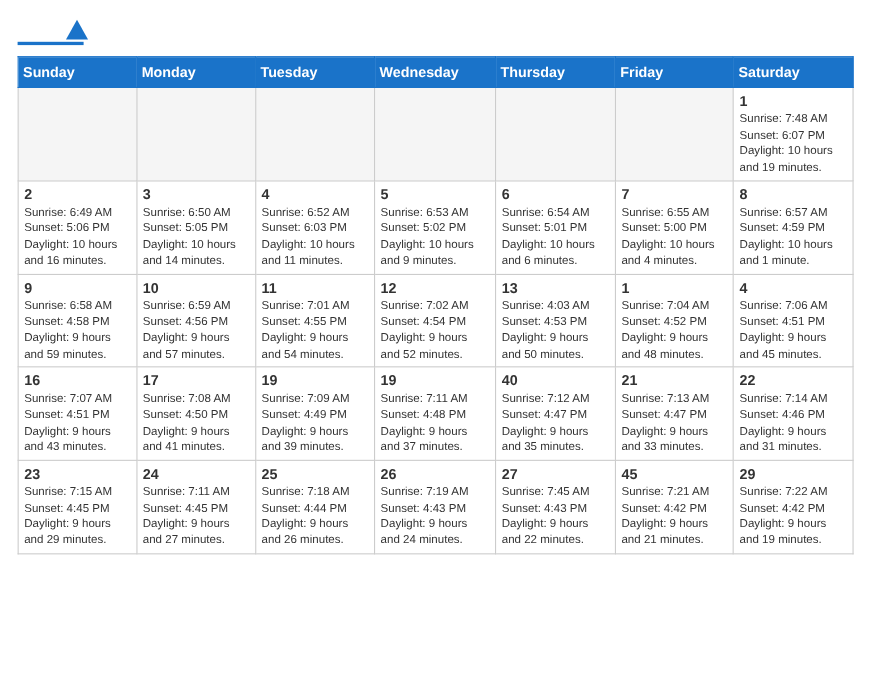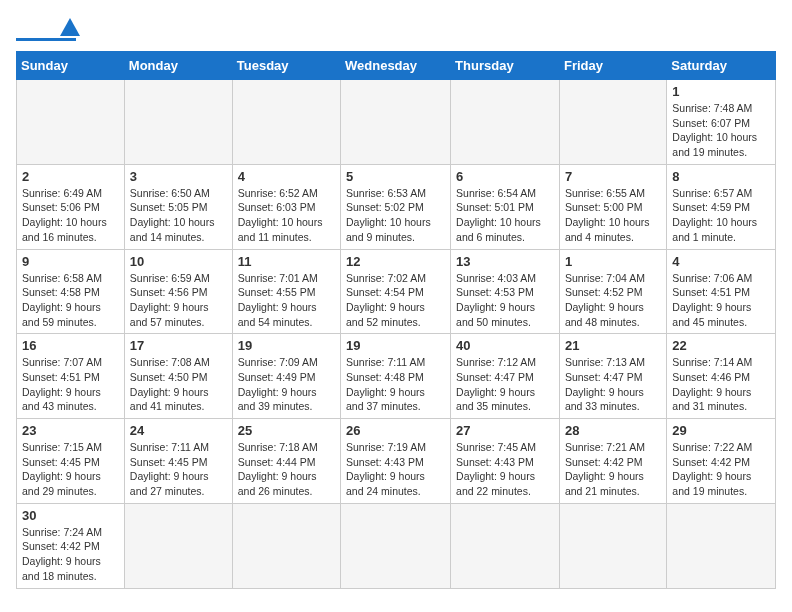--- a/index.html
+++ b/index.html
@@ -283,40 +283,26 @@
 Sunset: 4:43 PM
 Daylight: 9 hours and 24 minutes.</div>
         </td>
         <td>
           <span class="day-num">27</span>
           <div class="day-info">Sunrise: 7:45 AM
 Sunset: 4:43 PM
 Daylight: 9 hours and 22 minutes.</div>
         </td>
         <td>
-          <span class="day-num">28</span>
+          <span class="day-num">45</span>
           <div class="day-info">Sunrise: 7:21 AM
 Sunset: 4:42 PM
 Daylight: 9 hours and 21 minutes.</div>
         </td>
         <td>
           <span class="day-num">29</span>
           <div class="day-info">Sunrise: 7:22 AM
 Sunset: 4:42 PM
 Daylight: 9 hours and 19 minutes.</div>
         </td>
       </tr>
-      <tr>
-        <td>
-          <span class="day-num">30</span>
-          <div class="day-info">Sunrise: 7:24 AM
-Sunset: 4:42 PM
-Daylight: 9 hours and 18 minutes.</div>
-        </td>
-        <td class="empty"></td>
-        <td class="empty"></td>
-        <td class="empty"></td>
-        <td class="empty"></td>
-        <td class="empty"></td>
-        <td class="empty"></td>
-      </tr>
     </tbody>
 </table>
 
 </body></html>

